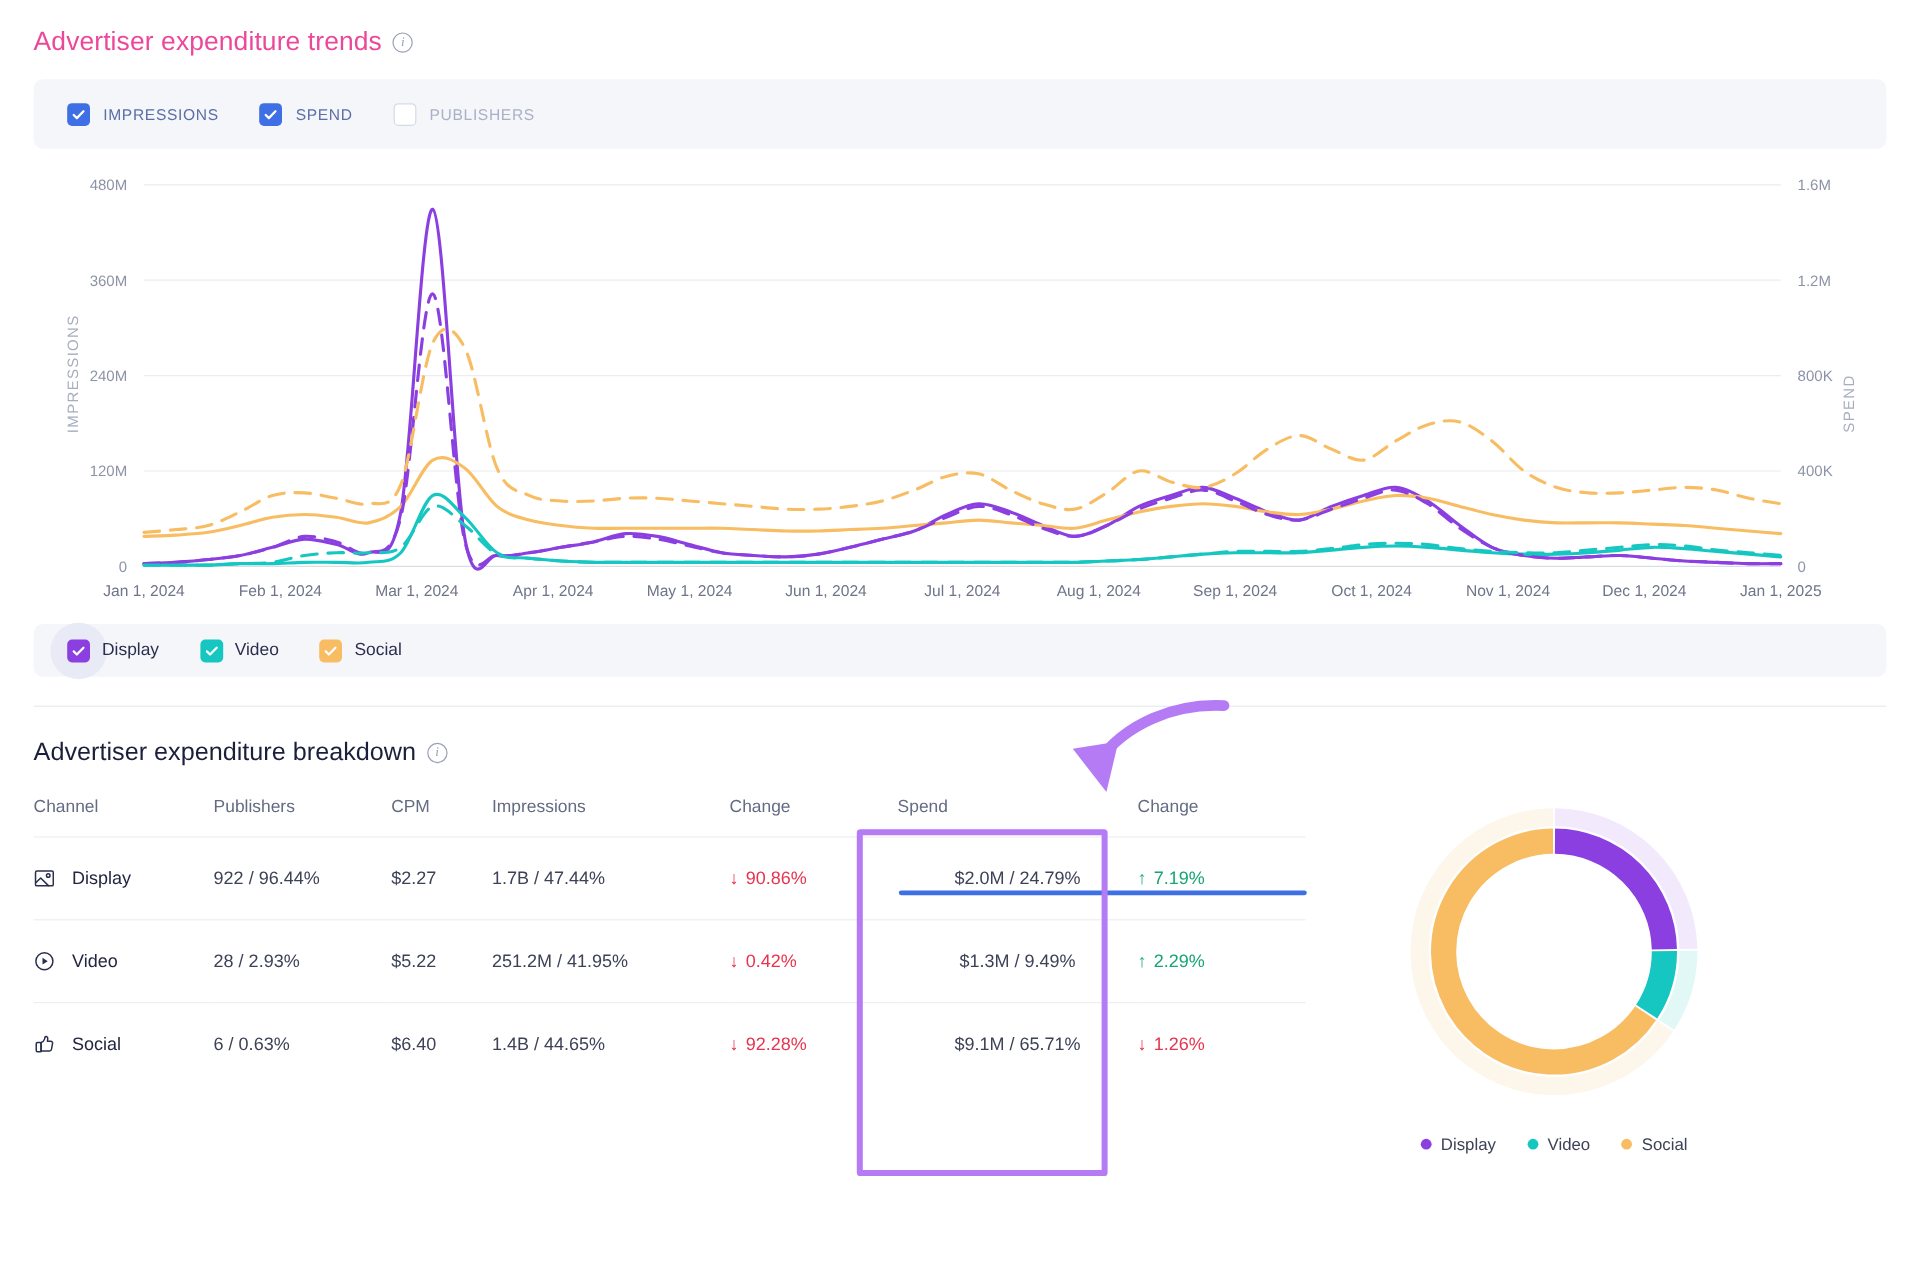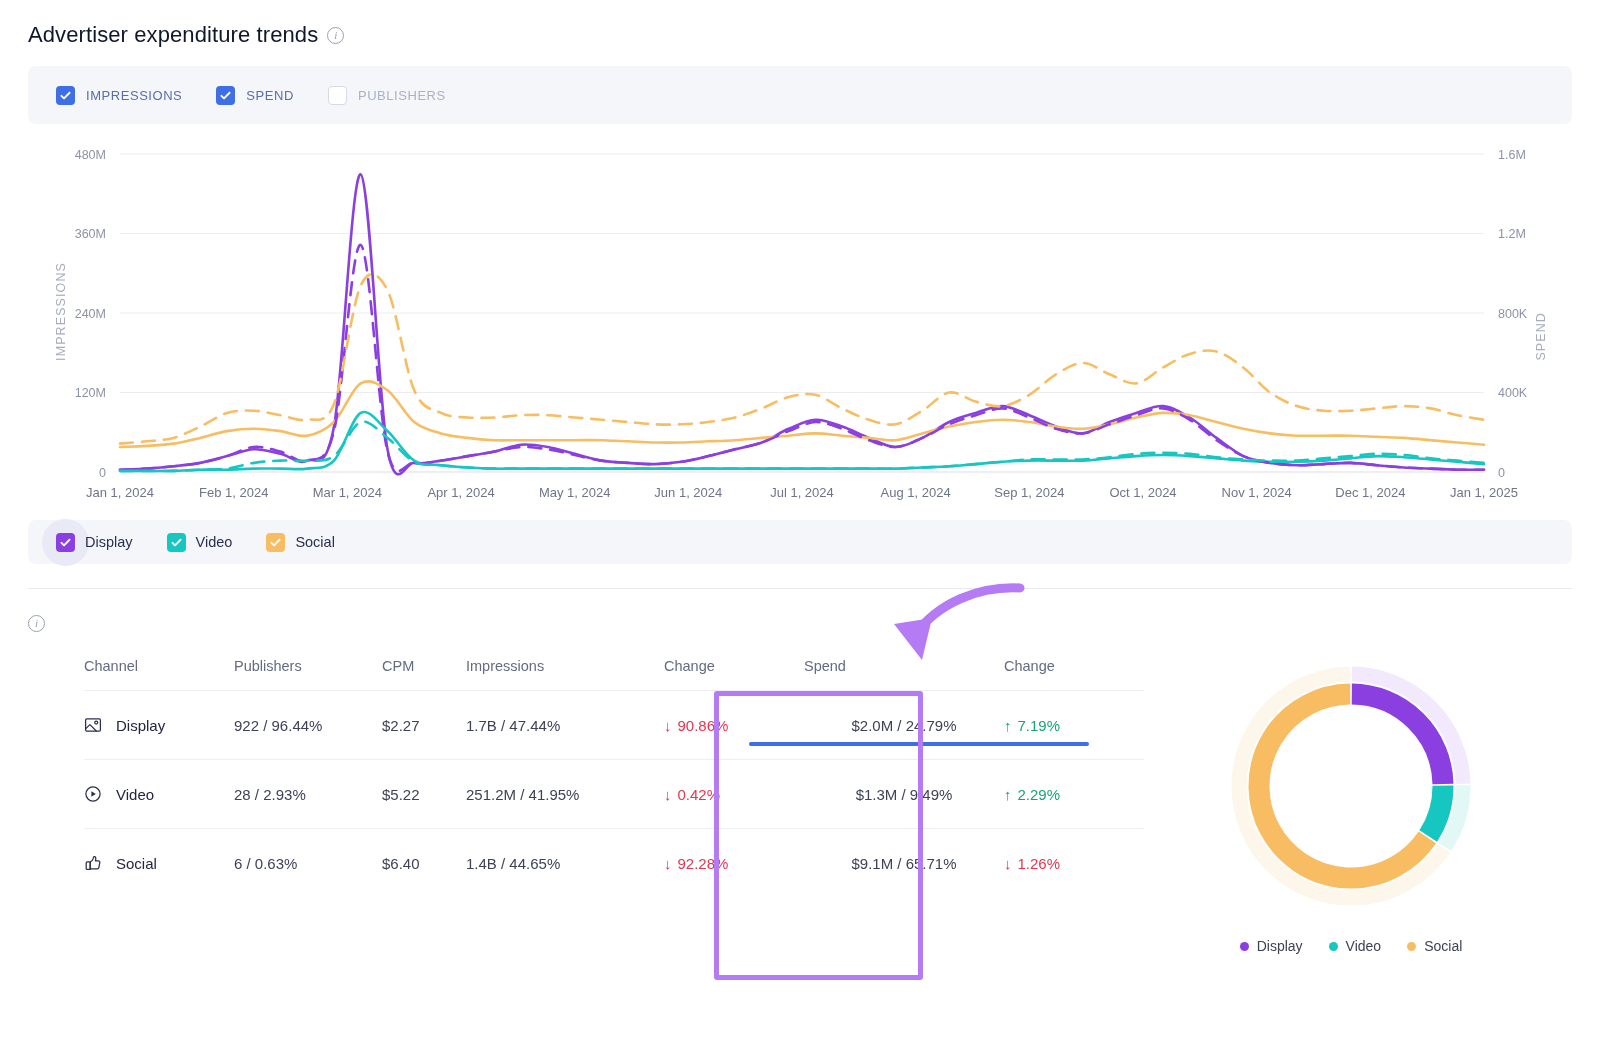--- a/index.html
+++ b/index.html
@@ -13,21 +13,21 @@
   .page { position: relative; width: 1600px; height: 1063px; }
 
   
   .trends-card { position: relative; padding: 0 28px; }
 
   .card-head {
     display: flex; align-items: center; justify-content: space-between;
     height: 62px; padding-top: 8px;
   }
   .card-title-wrap { display: flex; align-items: center; gap: 9px; }
-  .card-title { font-size: 22px; font-weight: 400; color: #0f172a; letter-spacing: .1px; }
+  .card-title { font-size: 22px; font-weight: 400; color: #ec4899; letter-spacing: .1px; }
   .info-icon {
     width: 17px; height: 17px; border-radius: 50%;
     border: 1.4px solid #9aa0b4; color: #9aa0b4;
     font-size: 11px; line-height: 14px; text-align: center;
     font-family: "Liberation Serif", serif; font-style: italic;
     display: inline-block;
   }
 
   .head-controls { display: flex; align-items: center; gap: 13px; }
   .btn {
@@ -92,21 +92,21 @@
   }
   .ch-label { font-size: 14.5px; color: #2a2f4f; position: relative; z-index: 1; }
 
   .section-sep { height: 1px; background: #e8eaef; margin-top: 24px; }
 
   
   .breakdown { position: relative; padding: 26px 28px 0; }
   .bd-head { display: flex; align-items: center; gap: 9px; margin-bottom: 26px; }
   .bd-title { font-size: 21px; color: #1b1f3b; }
 
-  .bd-body { display: flex; align-items: flex-start; justify-content: center; }
+  .bd-body { display: flex; align-items: flex-start; }
 
   table.bd-table { border-collapse: collapse; width: 1060px; table-layout: fixed; }
   table.bd-table th {
     font-size: 14.5px; font-weight: 400; color: #646b82;
     text-align: left; padding: 0 0 16px 0; vertical-align: bottom;
   }
   table.bd-table td {
     font-size: 15px; color: #3d4257; padding: 0; height: 69px;
     border-top: 1px solid #eceef3; vertical-align: middle;
   }
@@ -263,20 +263,21 @@
         </span>
         <span class="ch-label">Social</span>
       </label>
     </div>
 
     <div class="section-sep"></div>
   </section>
 
   <section class="breakdown">
     <div class="bd-head">
+      <span class="bd-title">Advertiser expenditure breakdown</span>
       <span class="info-icon">i</span>
     </div>
 
     <div class="bd-body">
       <table class="bd-table">
         <colgroup>
           <col class="col-channel">
             <col class="col-pub">
             <col class="col-cpm">
           <col class="col-impr">

